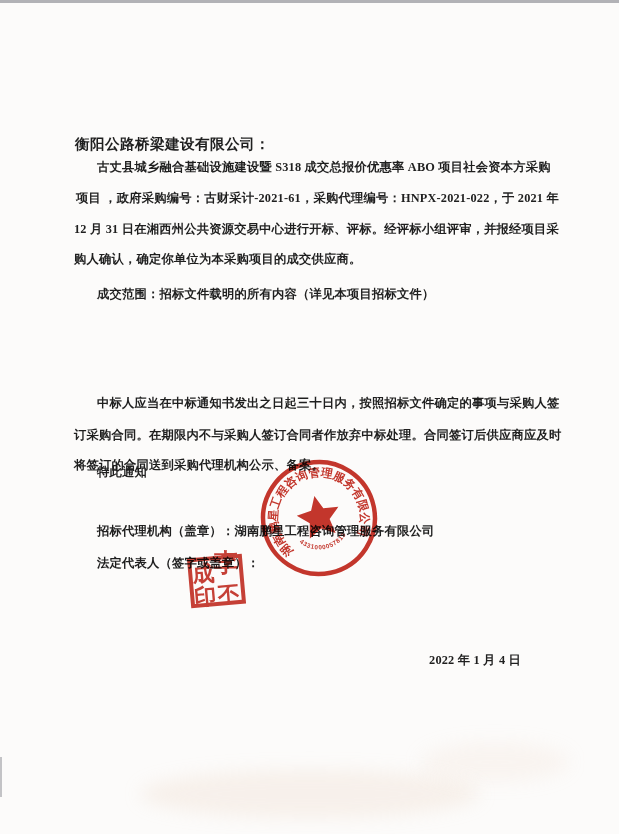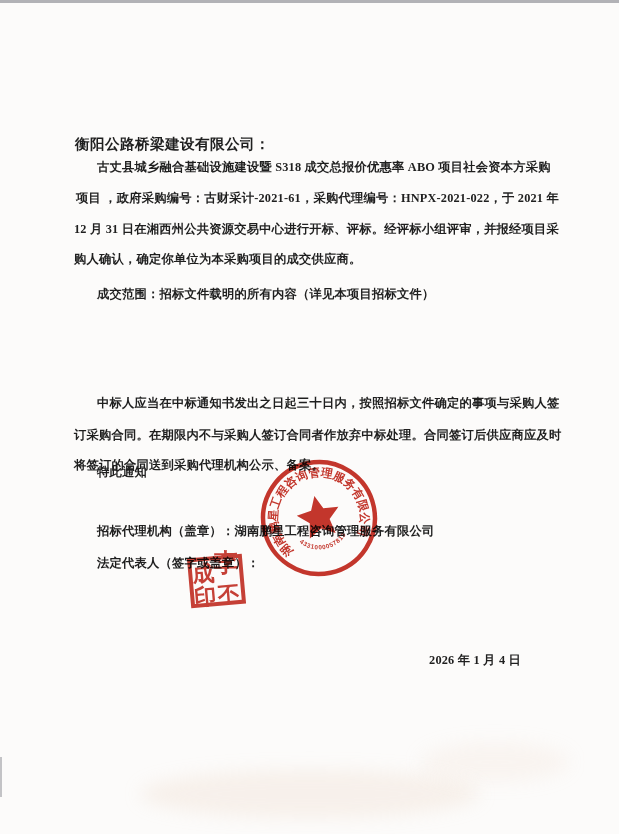--- a/index.html
+++ b/index.html
@@ -76,21 +76,21 @@
   <div class="line p1l4">购人确认，确定你单位为本采购项目的成交供应商。</div>
 
   <div class="line p2l1">中标人应当在中标通知书发出之日起三十日内，按照招标文件确定的事项与采购人签</div>
   <div class="line p2l2">订采购合同。在期限内不与采购人签订合同者作放弃中标处理。合同签订后供应商应及时</div>
   <div class="line p2l3">将签订的合同送到采购代理机构公示、备案。</div>
 
   <div class="line notice">特此通知</div>
   <div class="line agency">招标代理机构（盖章）：湖南鹏星工程咨询管理服务有限公司</div>
   <div class="line legal-rep">法定代表人（签字或盖章）：</div>
 
-  <div class="line doc-date">2026 年 1 月 4 日</div>
+  <div class="line doc-date">2022 年 1 月 4 日</div>
 
   <svg class="round-seal" viewBox="0 0 120 120">
     <defs>
       <path id="sealArc" d="M 31 89 A 41 41 0 1 1 89 89" fill="none"></path>
       <path id="numArc" d="M 33.15 75.5 A 31 31 0 0 0 86.85 75.5" fill="none"></path>
     </defs>
     <circle cx="60" cy="60" r="55" fill="none" stroke-width="4.4" stroke="#c1261b"></circle>
     <polygon points="60,38 66.17,51.51 80.92,53.20 69.99,63.24 72.93,77.80 60,70.5 47.07,77.80 50.01,63.24 39.08,53.20 53.83,51.51" fill="#c1261b"></polygon>
     <text font-size="11.5" fill="#c1261b">
       <textPath href="#sealArc" startOffset="3">湖南鹏星工程咨询管理服务有限公司</textPath>

